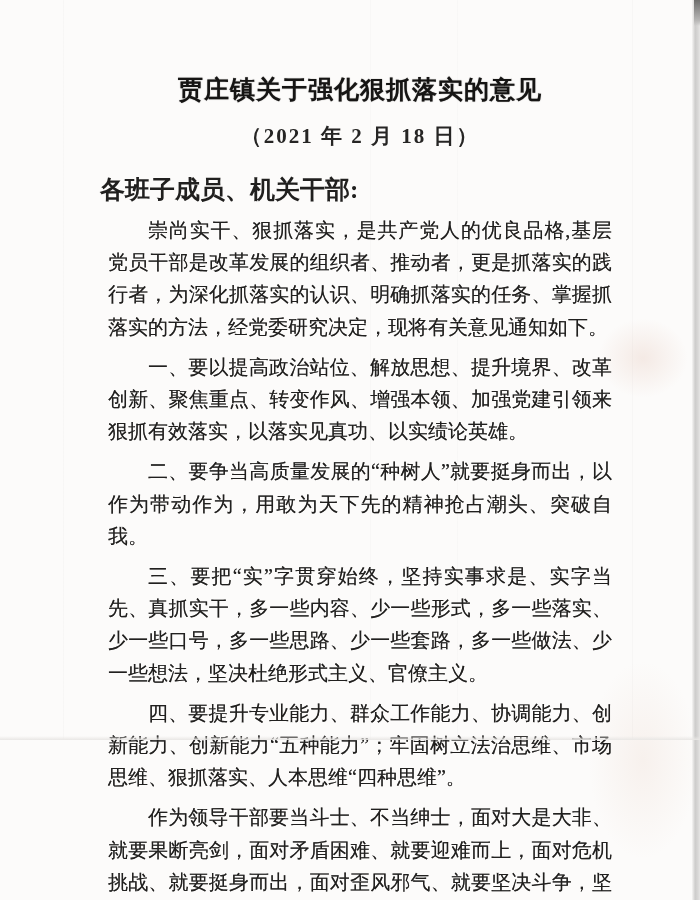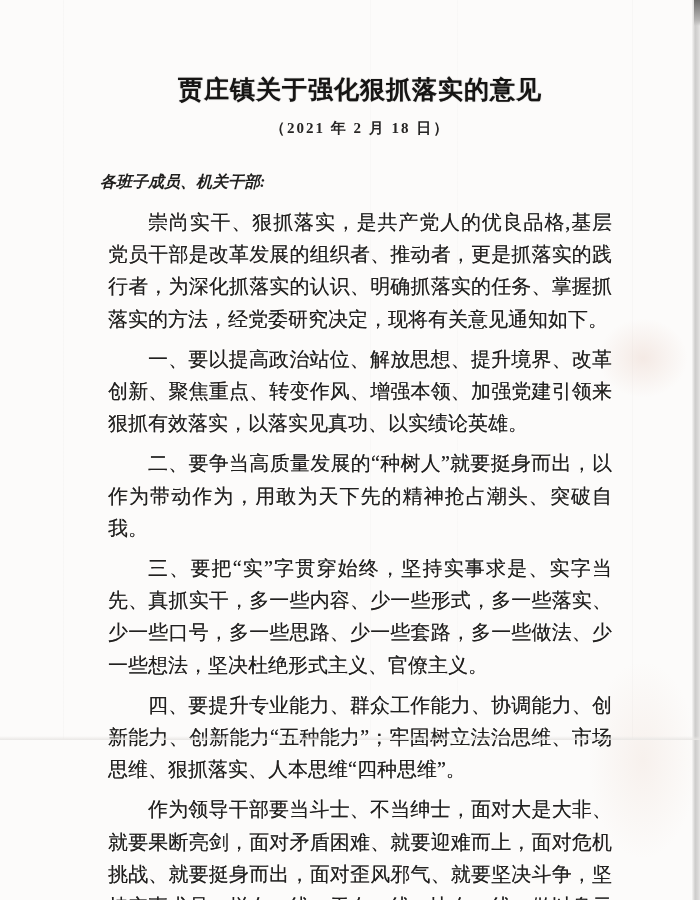--- a/index.html
+++ b/index.html
@@ -83,35 +83,34 @@
     margin: 72px 0 0 0;
     font-size: 25px;
     line-height: 36px;
     font-weight: bold;
     text-align: center;
     letter-spacing: 1px;
     color: #161514;
     text-shadow: 0 0 1px rgba(20,18,16,0.55);
   }
   .doc-date {
-    margin-top: 9px;
-    font-size: 15px;
+    margin-top: 17px;
+    font-size: 21px;
     line-height: 22px;
     text-align: center;
     letter-spacing: 2px;
     font-weight: bold;
     color: #262524;
   }
   .salutation {
     margin: 27px 0 0 0;
-    font-size: 16px;
+    font-size: 25px;
     line-height: 32px;
     font-weight: bold;
     color: #21201f;
-    font-style: italic;
   }
   .para {
     margin: 8px;
     font-size: 20px;
     line-height: 32.2px;
     text-indent: 2em;
     text-align: justify;
     text-justify: inter-character;
     color: #21201f;
     text-shadow: 0 0 0.6px rgba(30,28,26,0.6);

